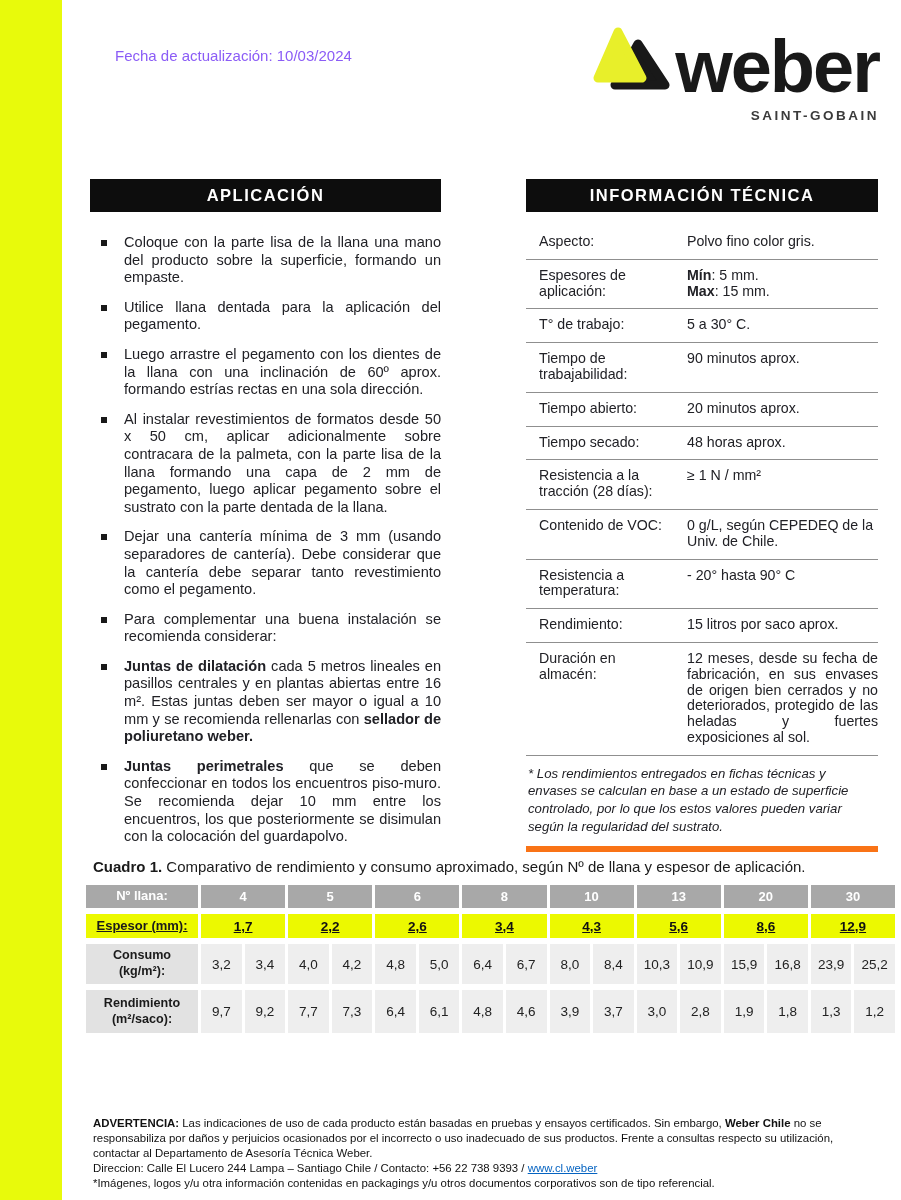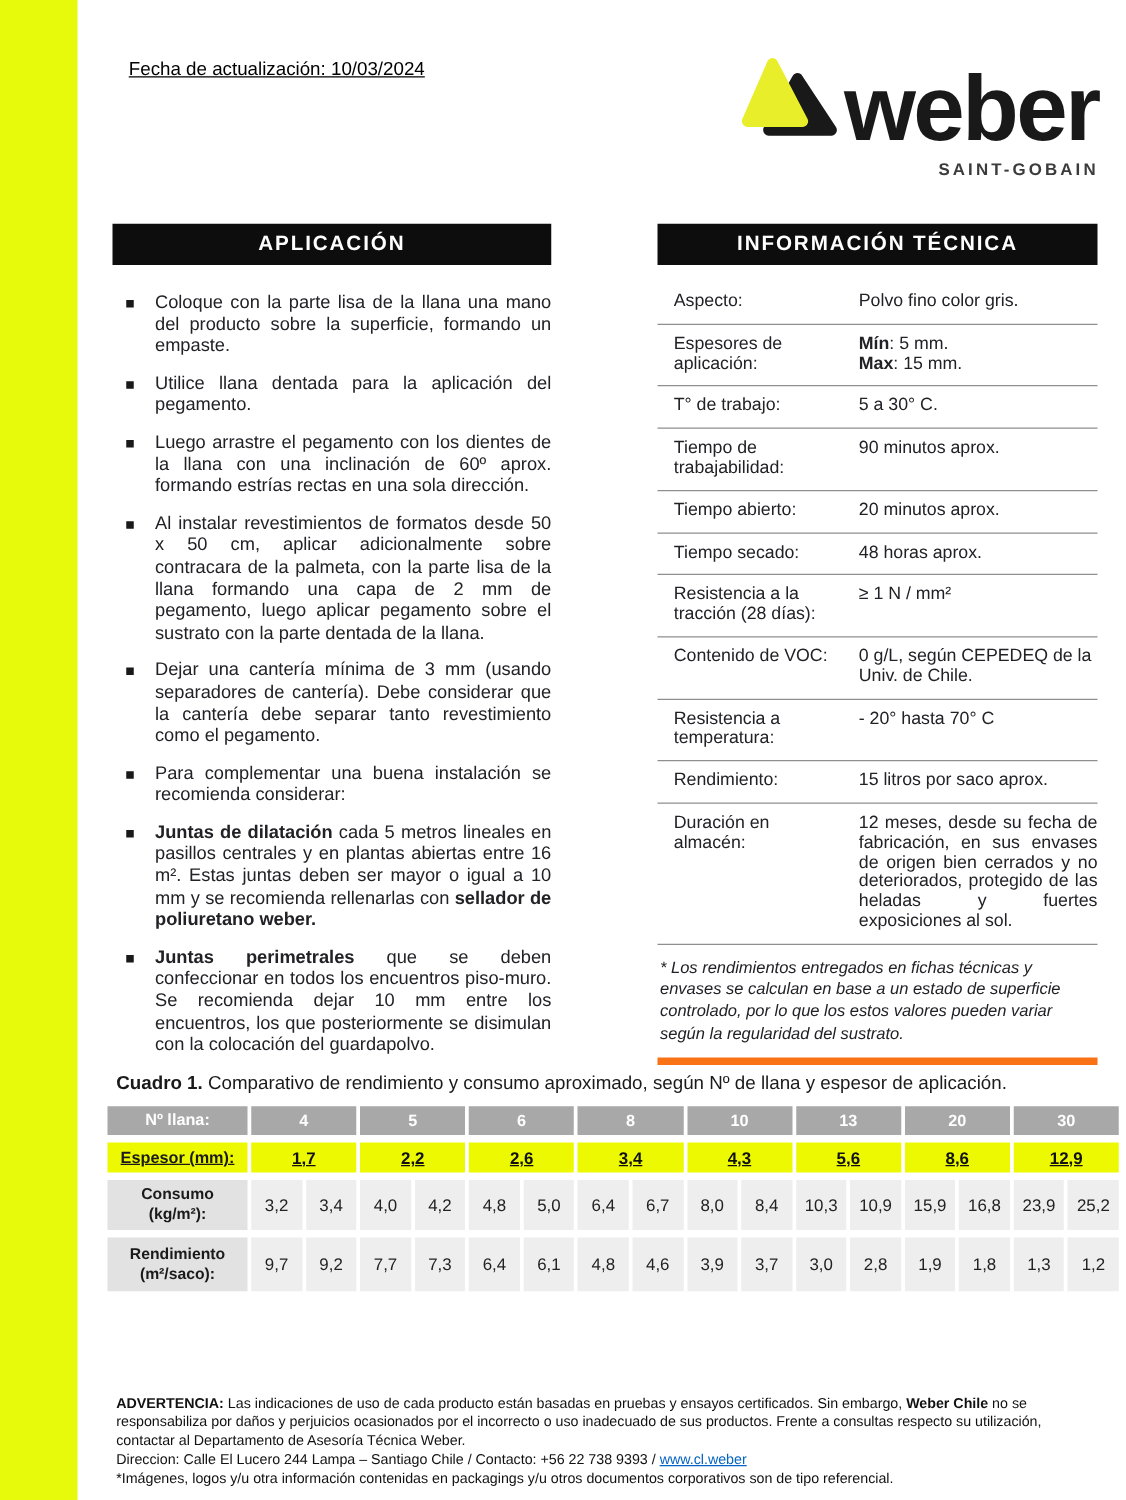--- a/index.html
+++ b/index.html
@@ -1,22 +1,22 @@
 <!DOCTYPE html>
 <html style="--accent-yellow: #e8fa0b; --table-yellow: #ecf900; --header-gray: #a8a8a8; --label-gray: #e2e2e2; --cell-gray: #eeeeee; --bar-black: #0d0d0d; --link-blue: #0563c1;"><head>
 <meta charset="utf-8">
 <style>
   html,body{margin:0;padding:0;background:#fff;}
   .page{position:relative;width:901px;height:1200px;background:#fff;overflow:hidden;
         font-family:"Liberation Sans",sans-serif;color:#212126;}
   .accent-strip{position:absolute;left:0;top:0;width:62px;height:1200px;background:var(--accent-yellow);}
 
   
-  .fecha{position:absolute;left:103px;top:47px;font-size:15px;color:#000000;text-decoration:underline;}
-  .logo{position:absolute;right:22px;top:22px;display:flex;flex-direction:column;align-items:flex-end;margin-top:19px;}
+  .fecha{position:absolute;left:115px;top:47px;font-size:15px;color:#8b5cf6;}
+  .logo{position:absolute;right:22px;top:22px;display:flex;flex-direction:column;align-items:flex-end;}
   .logo-row{display:flex;align-items:flex-end;gap:4px;}
   .brand{font-size:74px;font-weight:bold;letter-spacing:-2px;line-height:0.82;color:#191919;}
   .subbrand{font-size:13.5px;font-weight:bold;letter-spacing:2.5px;color:#3b3b3b;margin-top:10px;}
 
   
   .columns{position:absolute;left:90px;top:179px;width:788px;display:flex;gap:61px;justify-content:center;}
   .col-left{width:363px;}
   .col-right{width:364px;margin-left:24px;}
   .section-bar{background:var(--bar-black);color:#fff;height:33px;line-height:33px;text-align:center;
                font-weight:bold;font-size:16.5px;letter-spacing:1.5px;}
@@ -127,21 +127,21 @@
         <div class="irow">
           <div class="ilabel">Resistencia a la tracción (28 días):</div>
           <div class="ival">≥ 1 N / mm²</div>
         </div>
         <div class="irow">
           <div class="ilabel">Contenido de VOC:</div>
           <div class="ival">0 g/L, según CEPEDEQ de la Univ. de Chile.</div>
         </div>
         <div class="irow">
           <div class="ilabel">Resistencia a temperatura:</div>
-          <div class="ival">- 20° hasta 70° C</div>
+          <div class="ival">- 20° hasta 90° C</div>
         </div>
         <div class="irow">
           <div class="ilabel">Rendimiento:</div>
           <div class="ival">15 litros por saco aprox.</div>
         </div>
         <div class="irow">
           <div class="ilabel">Duración en almacén:</div>
           <div class="ival justify">12 meses, desde su fecha de fabricación, en sus envases de origen bien cerrados y no deteriorados, protegido de las heladas y fuertes exposiciones al sol.</div>
         </div>
       </div>

